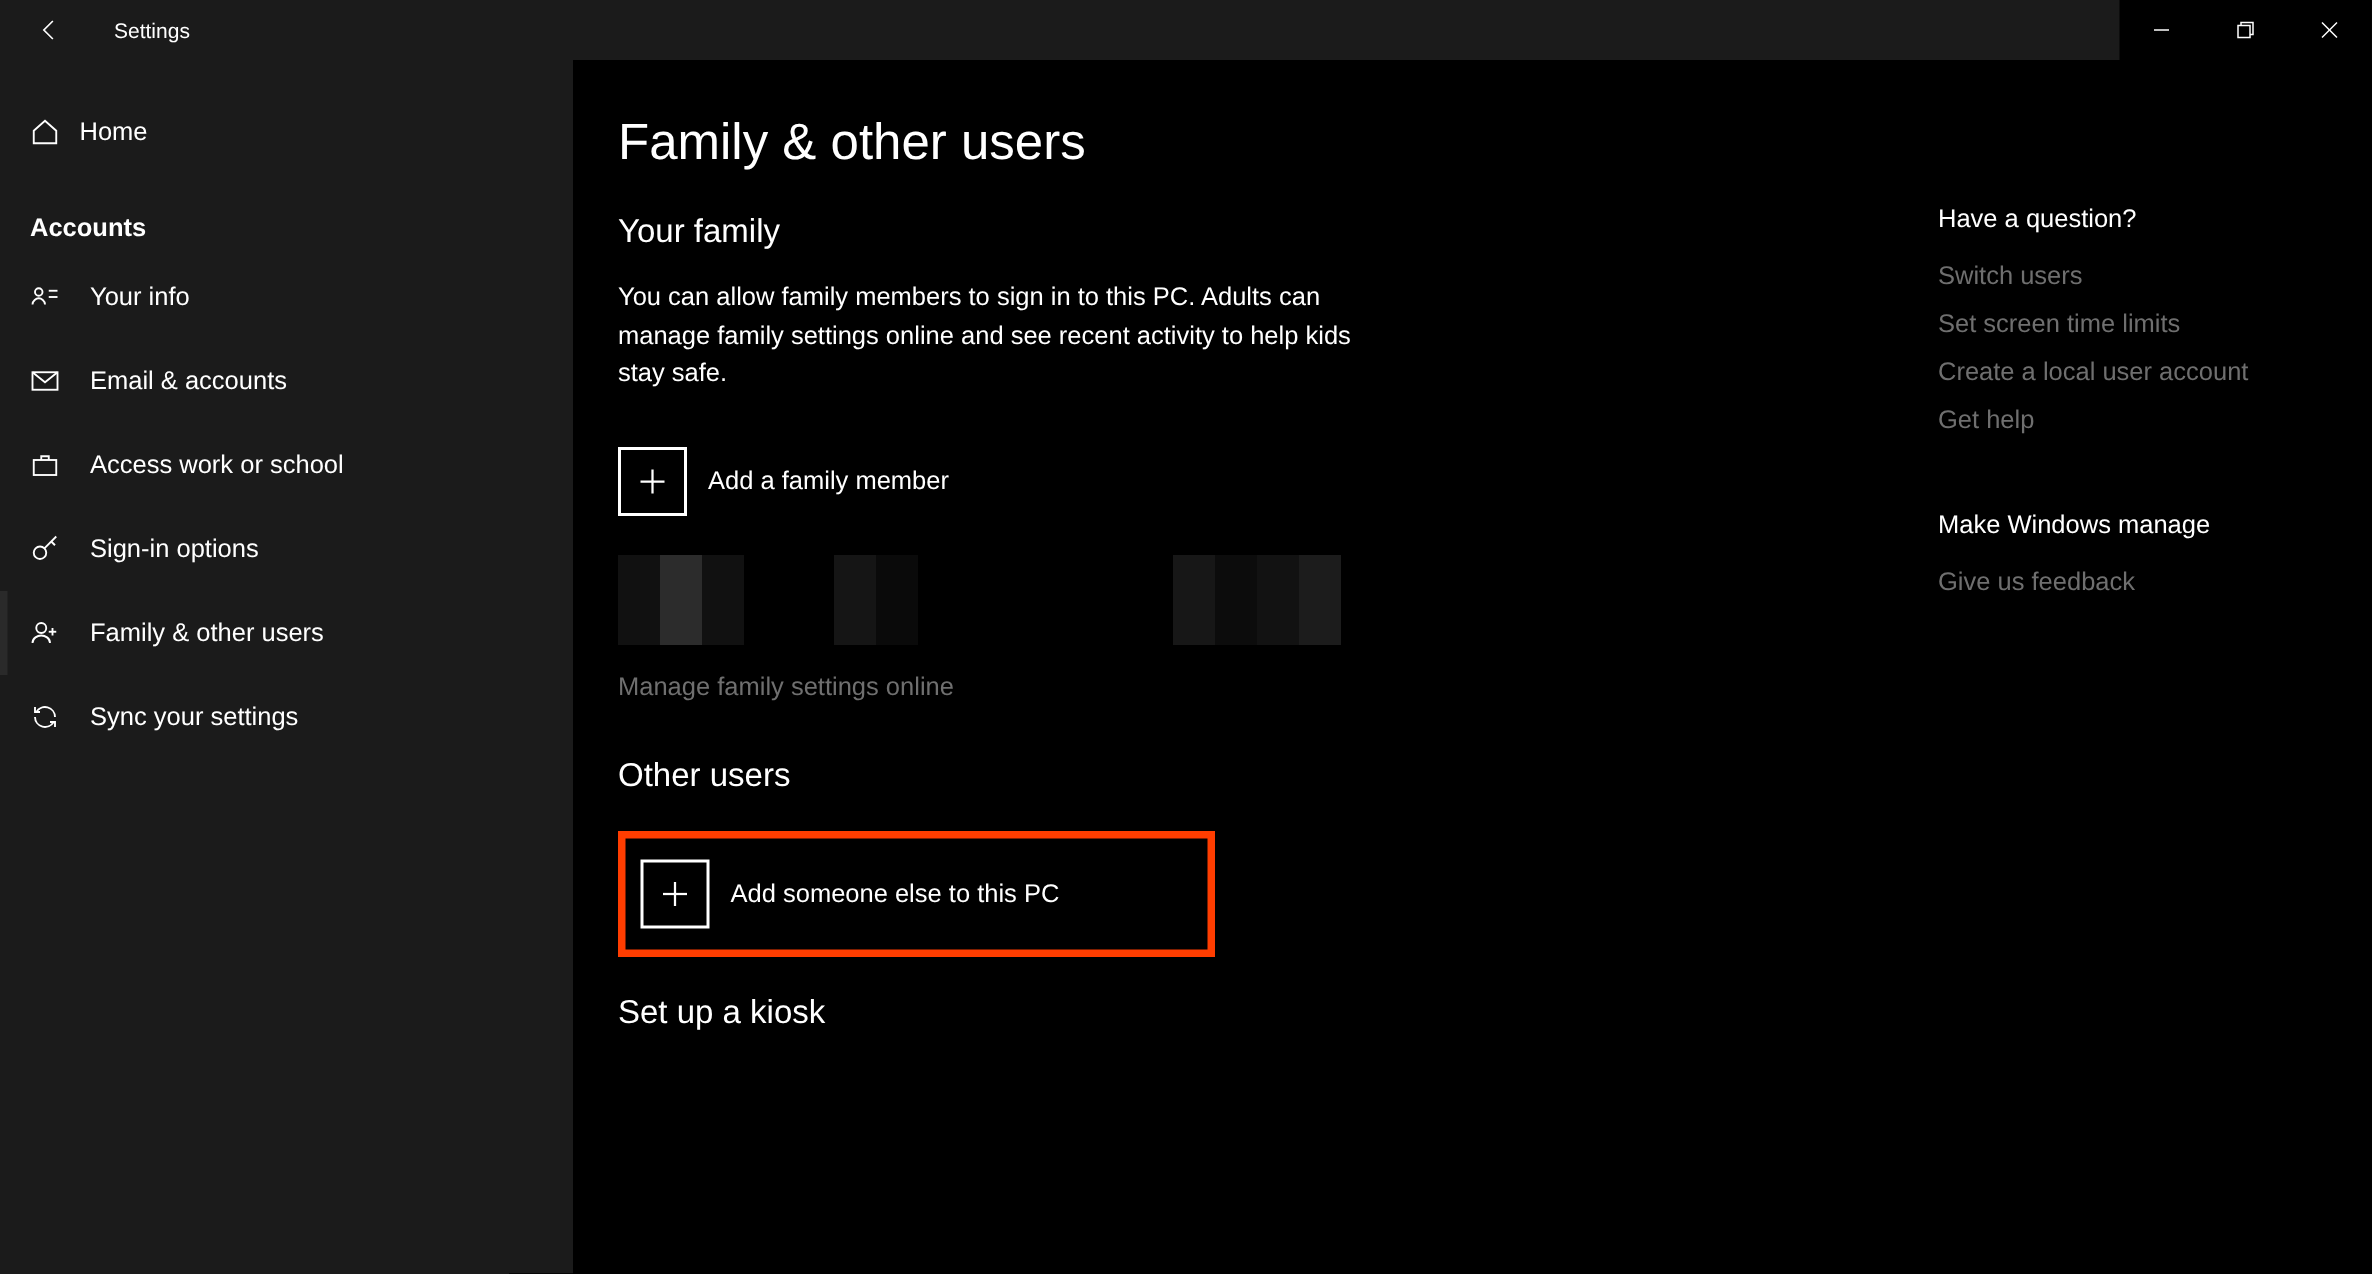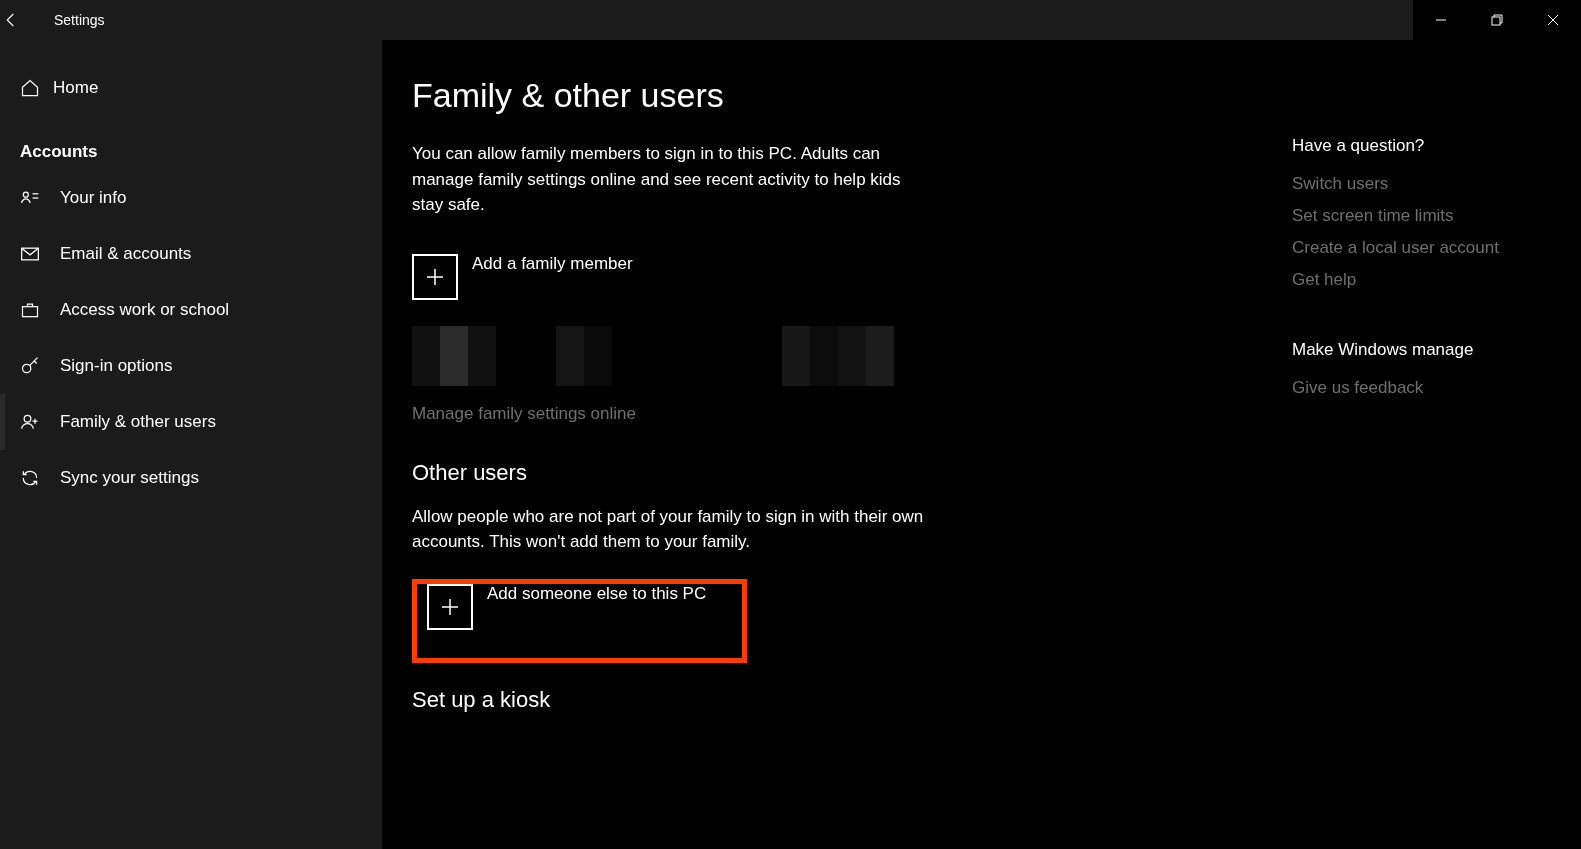--- a/index.html
+++ b/index.html
@@ -13,21 +13,21 @@
     flex-direction: column;
     position: relative;
   }
 
   
   .titlebar {
     height: 40px;
     background: #1b1b1b;
     display: flex;
     align-items: center;
-    padding-left: 2px;
+    padding-left: 24px;
     position: relative;
   }
   .titlebar .back {
     width: 32px;
     display: flex;
     align-items: center;
     justify-content: flex-start;
     color: #fff;
   }
   .titlebar .title {
@@ -156,20 +156,21 @@
   }
   .body-text {
     font-size: 17px;
     line-height: 1.5;
     color: #fff;
     max-width: 520px;
   }
 
   .add-row {
     display: flex;
+    align-items: center;
     gap: 14px;
     margin-top: 28px;
     padding: 8px 0;
   }
   .plus-box {
     width: 46px;
     height: 46px;
     border: 2px solid #fff;
     display: flex;
     align-items: center;
@@ -193,23 +194,24 @@
 
   .link-muted {
     margin-top: 18px;
     color: #6f6f6f;
     font-size: 17px;
   }
 
   .highlight-box {
     margin-top: 24px;
     border: 5px solid #ff3d00;
-    width: 335px;
+    width: 398px;
     height: 84px;
     display: flex;
+    align-items: center;
     padding-left: 10px;
     gap: 14px;
   }
 
   .kiosk-row {
     margin-top: 24px;
     font-size: 22px;
     font-weight: 400;
   }
 
@@ -347,20 +349,21 @@
         </svg>
       </span>
       <span>Sync your settings</span>
     </div>
   </div>
 
   <div class="main-wrap">
     <div class="main-col">
       <div class="page-title">Family &amp; other users</div>
 
+      <div class="subheading">Your family</div>
       <div class="body-text">You can allow family members to sign in to this PC. Adults can manage family settings online and see recent activity to help kids stay safe.</div>
 
       <div class="add-row">
         <div class="plus-box">
           <svg width="24" height="24" viewBox="0 0 24 24" stroke="currentColor" stroke-width="1.5">
             <line x1="12" y1="4" x2="12" y2="20"></line>
               <line x1="4" y1="12" x2="20" y2="12"></line>
           </svg>
         </div>
         <div class="add-label">Add a family member</div>
@@ -376,21 +379,20 @@
         <div class="cell" style="width:170px;background:#000"></div>
         <div class="cell" style="width:28px;background:#171717"></div>
         <div class="cell" style="width:28px;background:#0c0c0c"></div>
         <div class="cell" style="width:28px;background:#121212"></div>
         <div class="cell" style="width:28px;background:#1c1c1c"></div>
       </div>
 
       <div class="link-muted">Manage family settings online</div>
 
       <div class="subheading" style="margin-top:36px">Other users</div>
-      <div class="body-text">Allow people who are not part of your family to sign in with their own accounts. This won't add them to your family.</div>
 
       <div class="highlight-box">
         <div class="plus-box">
           <svg width="24" height="24" viewBox="0 0 24 24" stroke="currentColor" stroke-width="1.5">
             <line x1="12" y1="4" x2="12" y2="20"></line>
               <line x1="4" y1="12" x2="20" y2="12"></line>
           </svg>
         </div>
         <div class="add-label">Add someone else to this PC</div>
       </div>

